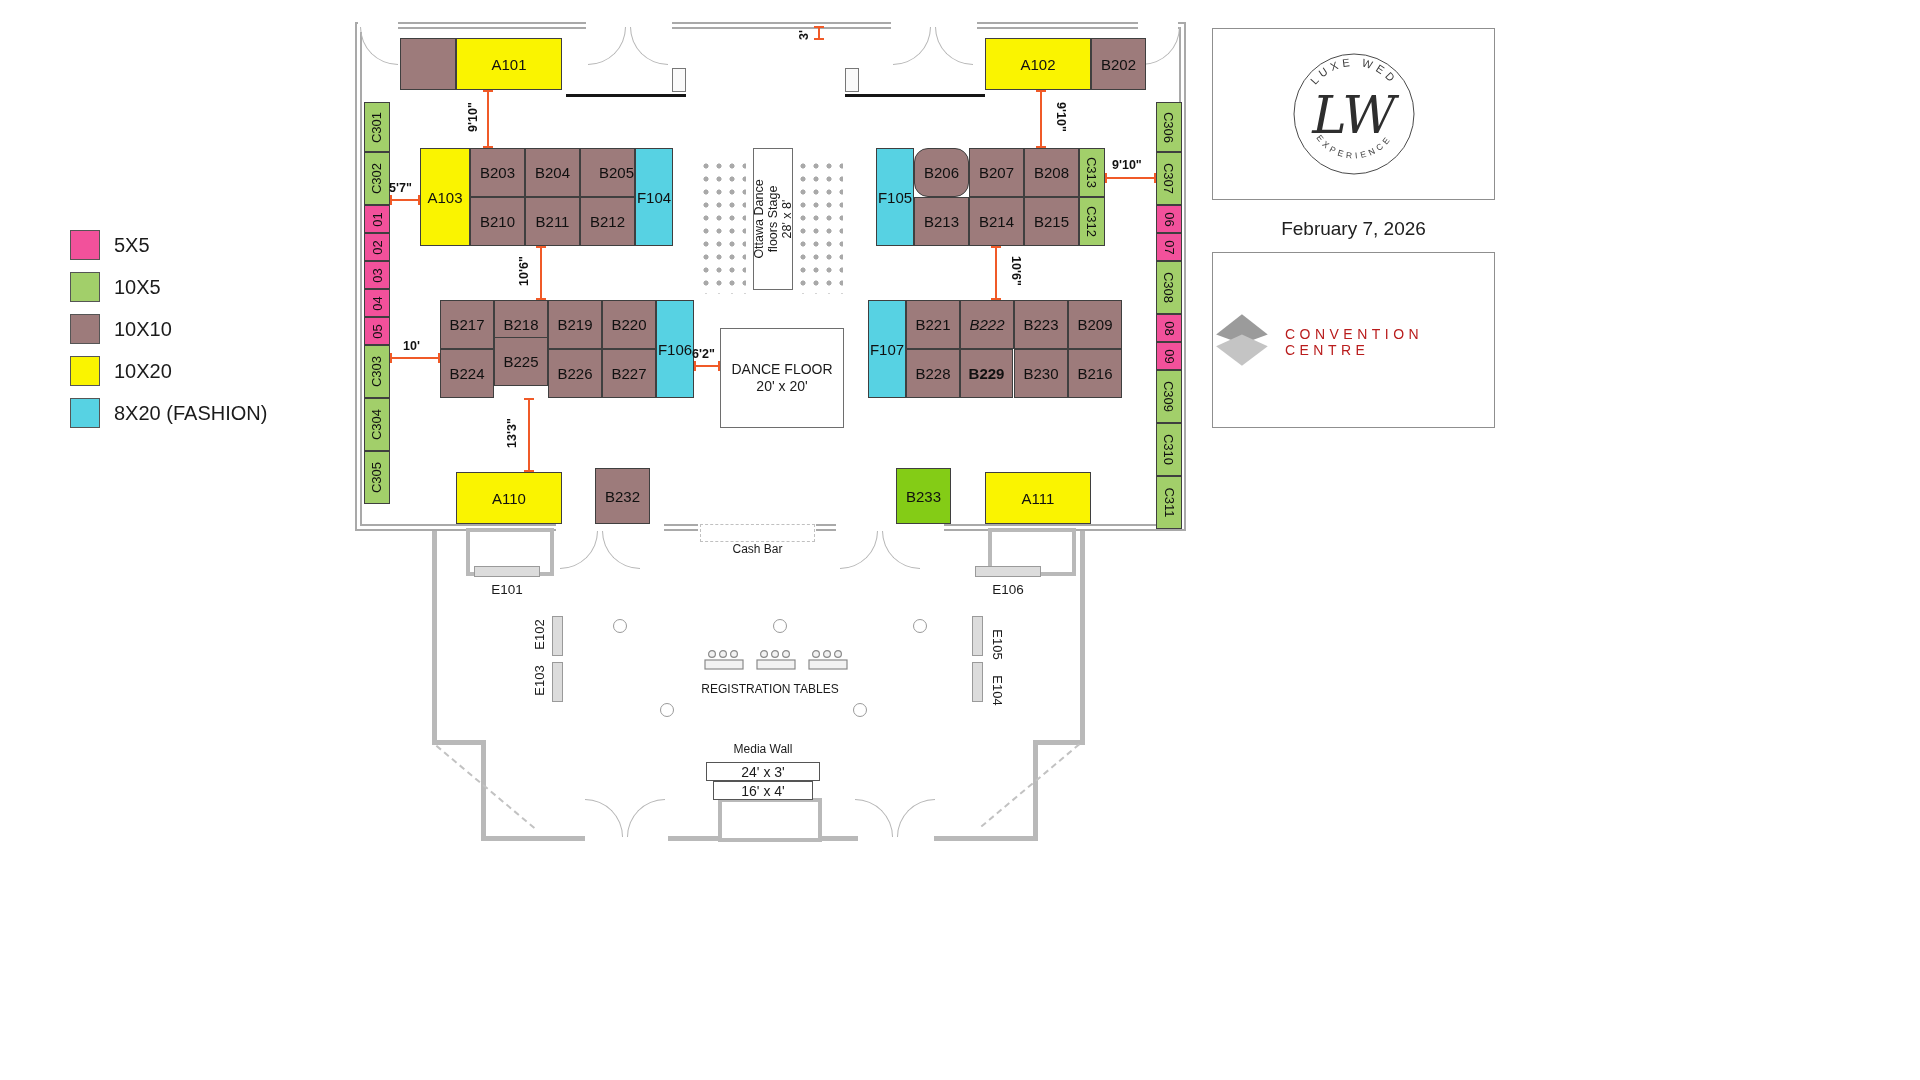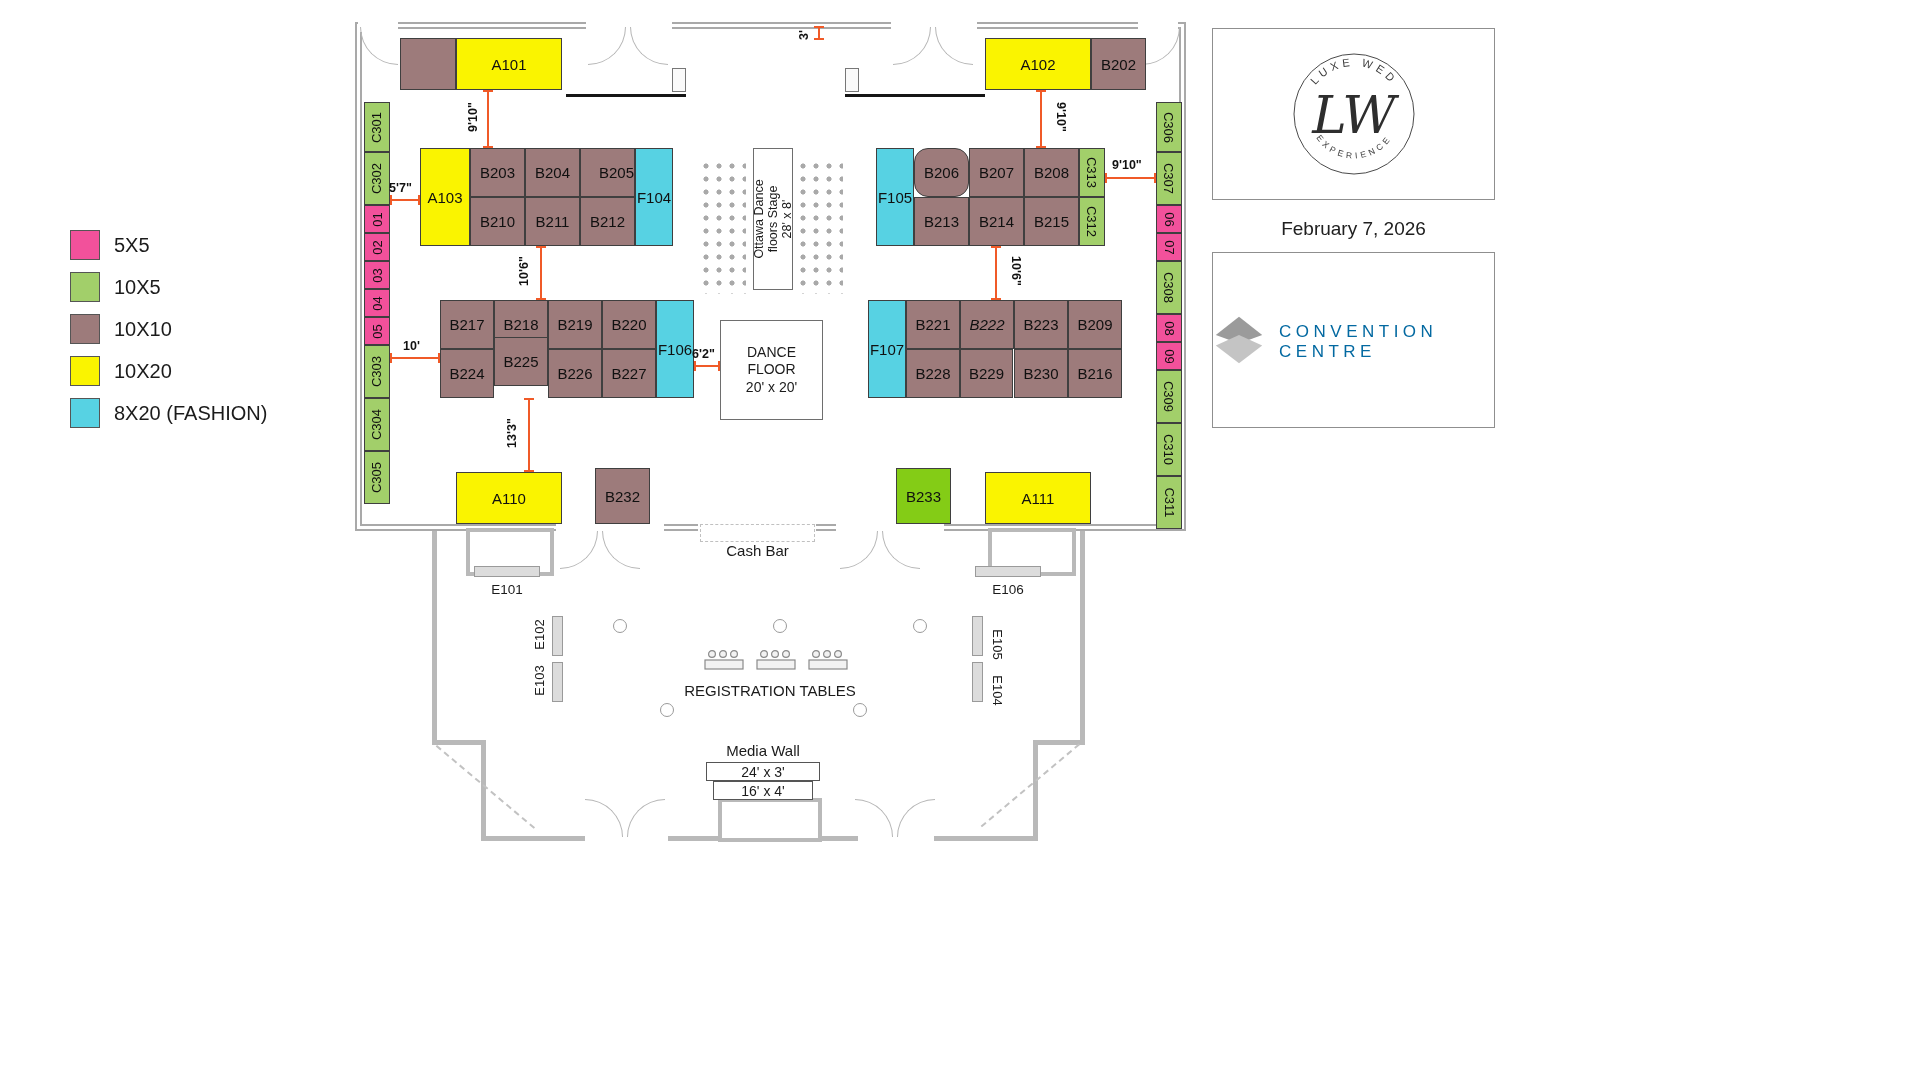--- a/index.html
+++ b/index.html
@@ -28,32 +28,32 @@
   .arc.flip{transform:scaleY(-1)}
   
   .area{position:absolute;border:1.5px solid #6e6e6e;background:#fff;display:flex;flex-direction:column;align-items:center;justify-content:center;text-align:center;font-size:14px;line-height:1.25}
   .rot-text{transform:rotate(-90deg);white-space:nowrap;font-size:12.5px;line-height:1.12;text-align:center}
   .truss{position:absolute;height:3px;background:#151515}
   .spk{position:absolute;width:14px;height:24px;border:1.5px solid #777;background:#fafafa}
   .chairs{position:absolute;background-image:radial-gradient(circle at 4px 4px,#a9a9a9 2.2px,transparent 2.9px);background-size:13px 13px}
   .table{position:absolute;background:#dcdcdc;border:1px solid #9a9a9a}
   .vlabel{position:absolute;font-size:13px;white-space:nowrap}
   .pillar{position:absolute;width:14px;height:14px;border:1.6px solid #9a9a9a;border-radius:50%;background:#fff}
-  .lbl{position:absolute;font-size:15px;text-align:center}
+  .lbl{position:absolute;font-size:12px;text-align:center}
   .mbox{position:absolute;border:1.5px solid #555;display:flex;align-items:center;justify-content:center;font-size:14px;background:#fff}
   
   #legend{position:absolute;left:70px;top:230px}
   .legend-row{display:flex;align-items:center;gap:14px;margin-bottom:12px}
   .swatch{width:30px;height:30px;border:1px solid #555;flex:0 0 auto}
   .legend-label{font-size:20px}
   
   .card{position:absolute;border:1px solid #8f8f8f;background:#fff;display:flex;align-items:center;justify-content:center}
   .date{position:absolute;text-align:center;font-size:19px;color:#202020}
   .venue-name{font-size:42px;letter-spacing:8px;color:#9f9f9f;line-height:1.05;font-weight:400}
-  .venue-sub{font-size:17px;letter-spacing:4.5px;color:#0369a1;margin-top:4px}
+  .venue-sub{font-size:14px;letter-spacing:4.5px;color:#b91c1c;margin-top:4px}
 </style>
 </head>
 <body>
 
 <div id="canvas">
 
   <div id="legend">
       <div class="legend-row">
         <span class="swatch" style="background: rgb(242, 81, 155);"></span>
         <span class="legend-label">5X5</span>
@@ -128,21 +128,21 @@
   <div class="chairs" style="left:702px;top:162px;width:44px;height:132px"></div>
   <div class="chairs" style="left:799px;top:162px;width:44px;height:132px"></div>
   <div class="area" style="left:753px;top:148px;width:40px;height:142px">
     <div class="rot-text">
       <div>Ottawa Dance</div>
       <div>floors Stage</div>
       <div>28' x 8'</div>
     </div>
   </div>
 
-  <div class="area" style="left:720px;top:320px;width:103px;height:100px">
+  <div class="area" style="left:720px;top:328px;width:124px;height:100px">
     <div>DANCE FLOOR</div>
     <div>20' x 20'</div>
   </div>
 
   <div style="position:absolute;left:700px;top:524px;width:115px;height:18px;border:1.5px dashed #c0c0c0;background:#fff"></div>
   <div class="lbl" style="left:695px;top:542px;width:125px">Cash Bar</div>
 
   <div class="table" style="left:474px;top:566px;width:66px;height:11px"></div>
   <div class="table" style="left:975px;top:566px;width:66px;height:11px"></div>
   <div class="table" style="left:552px;top:616px;width:11px;height:40px"></div>
@@ -347,21 +347,21 @@
       </div>
       <div class="booth" style="left: 1014px; top: 300px; width: 54px; height: 49px; background: rgb(157, 123, 123);">
         <span>B223</span>
       </div>
       <div class="booth" style="left: 1068px; top: 300px; width: 54px; height: 49px; background: rgb(157, 123, 123);">
         <span>B209</span>
       </div>
       <div class="booth" style="left: 906px; top: 349px; width: 54px; height: 49px; background: rgb(157, 123, 123);">
         <span>B228</span>
       </div>
-      <div class="booth" style="left: 960px; top: 349px; width: 53px; height: 49px; background: rgb(157, 123, 123);">
+      <div class="booth" style="left: 960px; top: 349px; width: 53px; height: 49px; background: rgb(157, 123, 123); font-weight: bold;">
         <span>B229</span>
       </div>
       <div class="booth" style="left: 1014px; top: 349px; width: 54px; height: 49px; background: rgb(157, 123, 123);">
         <span>B230</span>
       </div>
       <div class="booth" style="left: 1068px; top: 349px; width: 54px; height: 49px; background: rgb(157, 123, 123);">
         <span>B216</span>
       </div>
       <div class="booth" style="left: 456px; top: 472px; width: 106px; height: 52px; background: rgb(250, 244, 0);">
         <span>A110</span>

